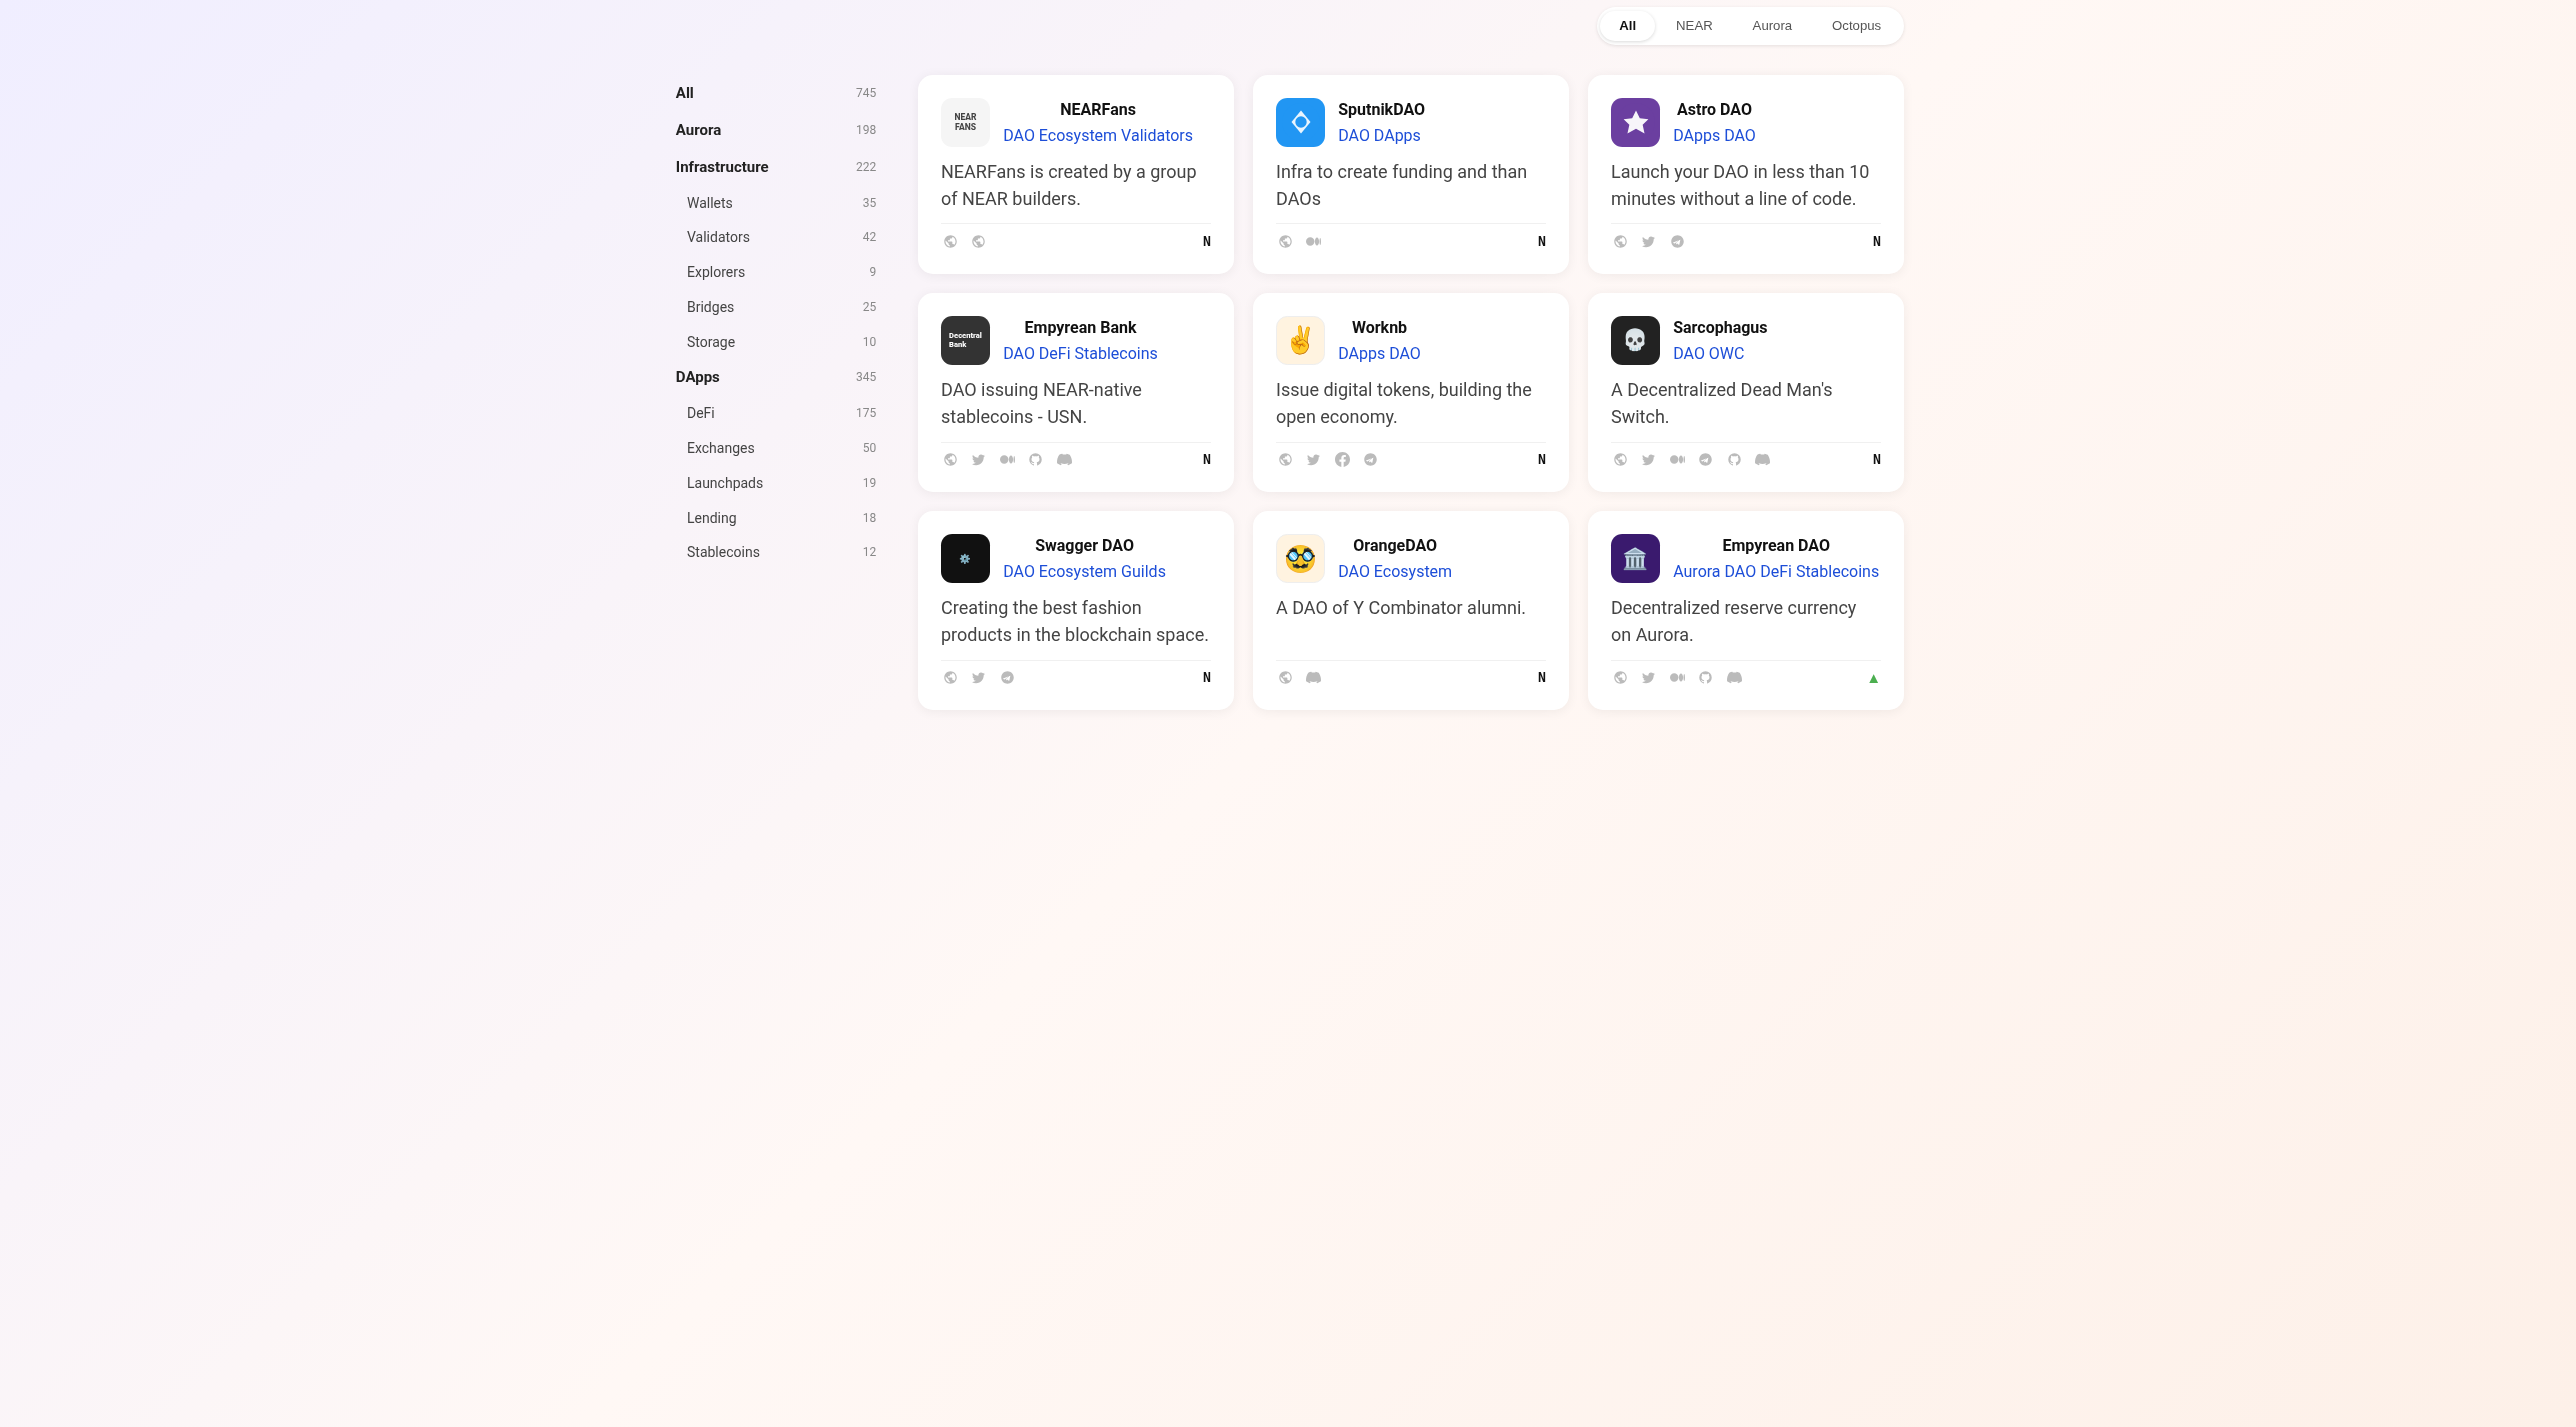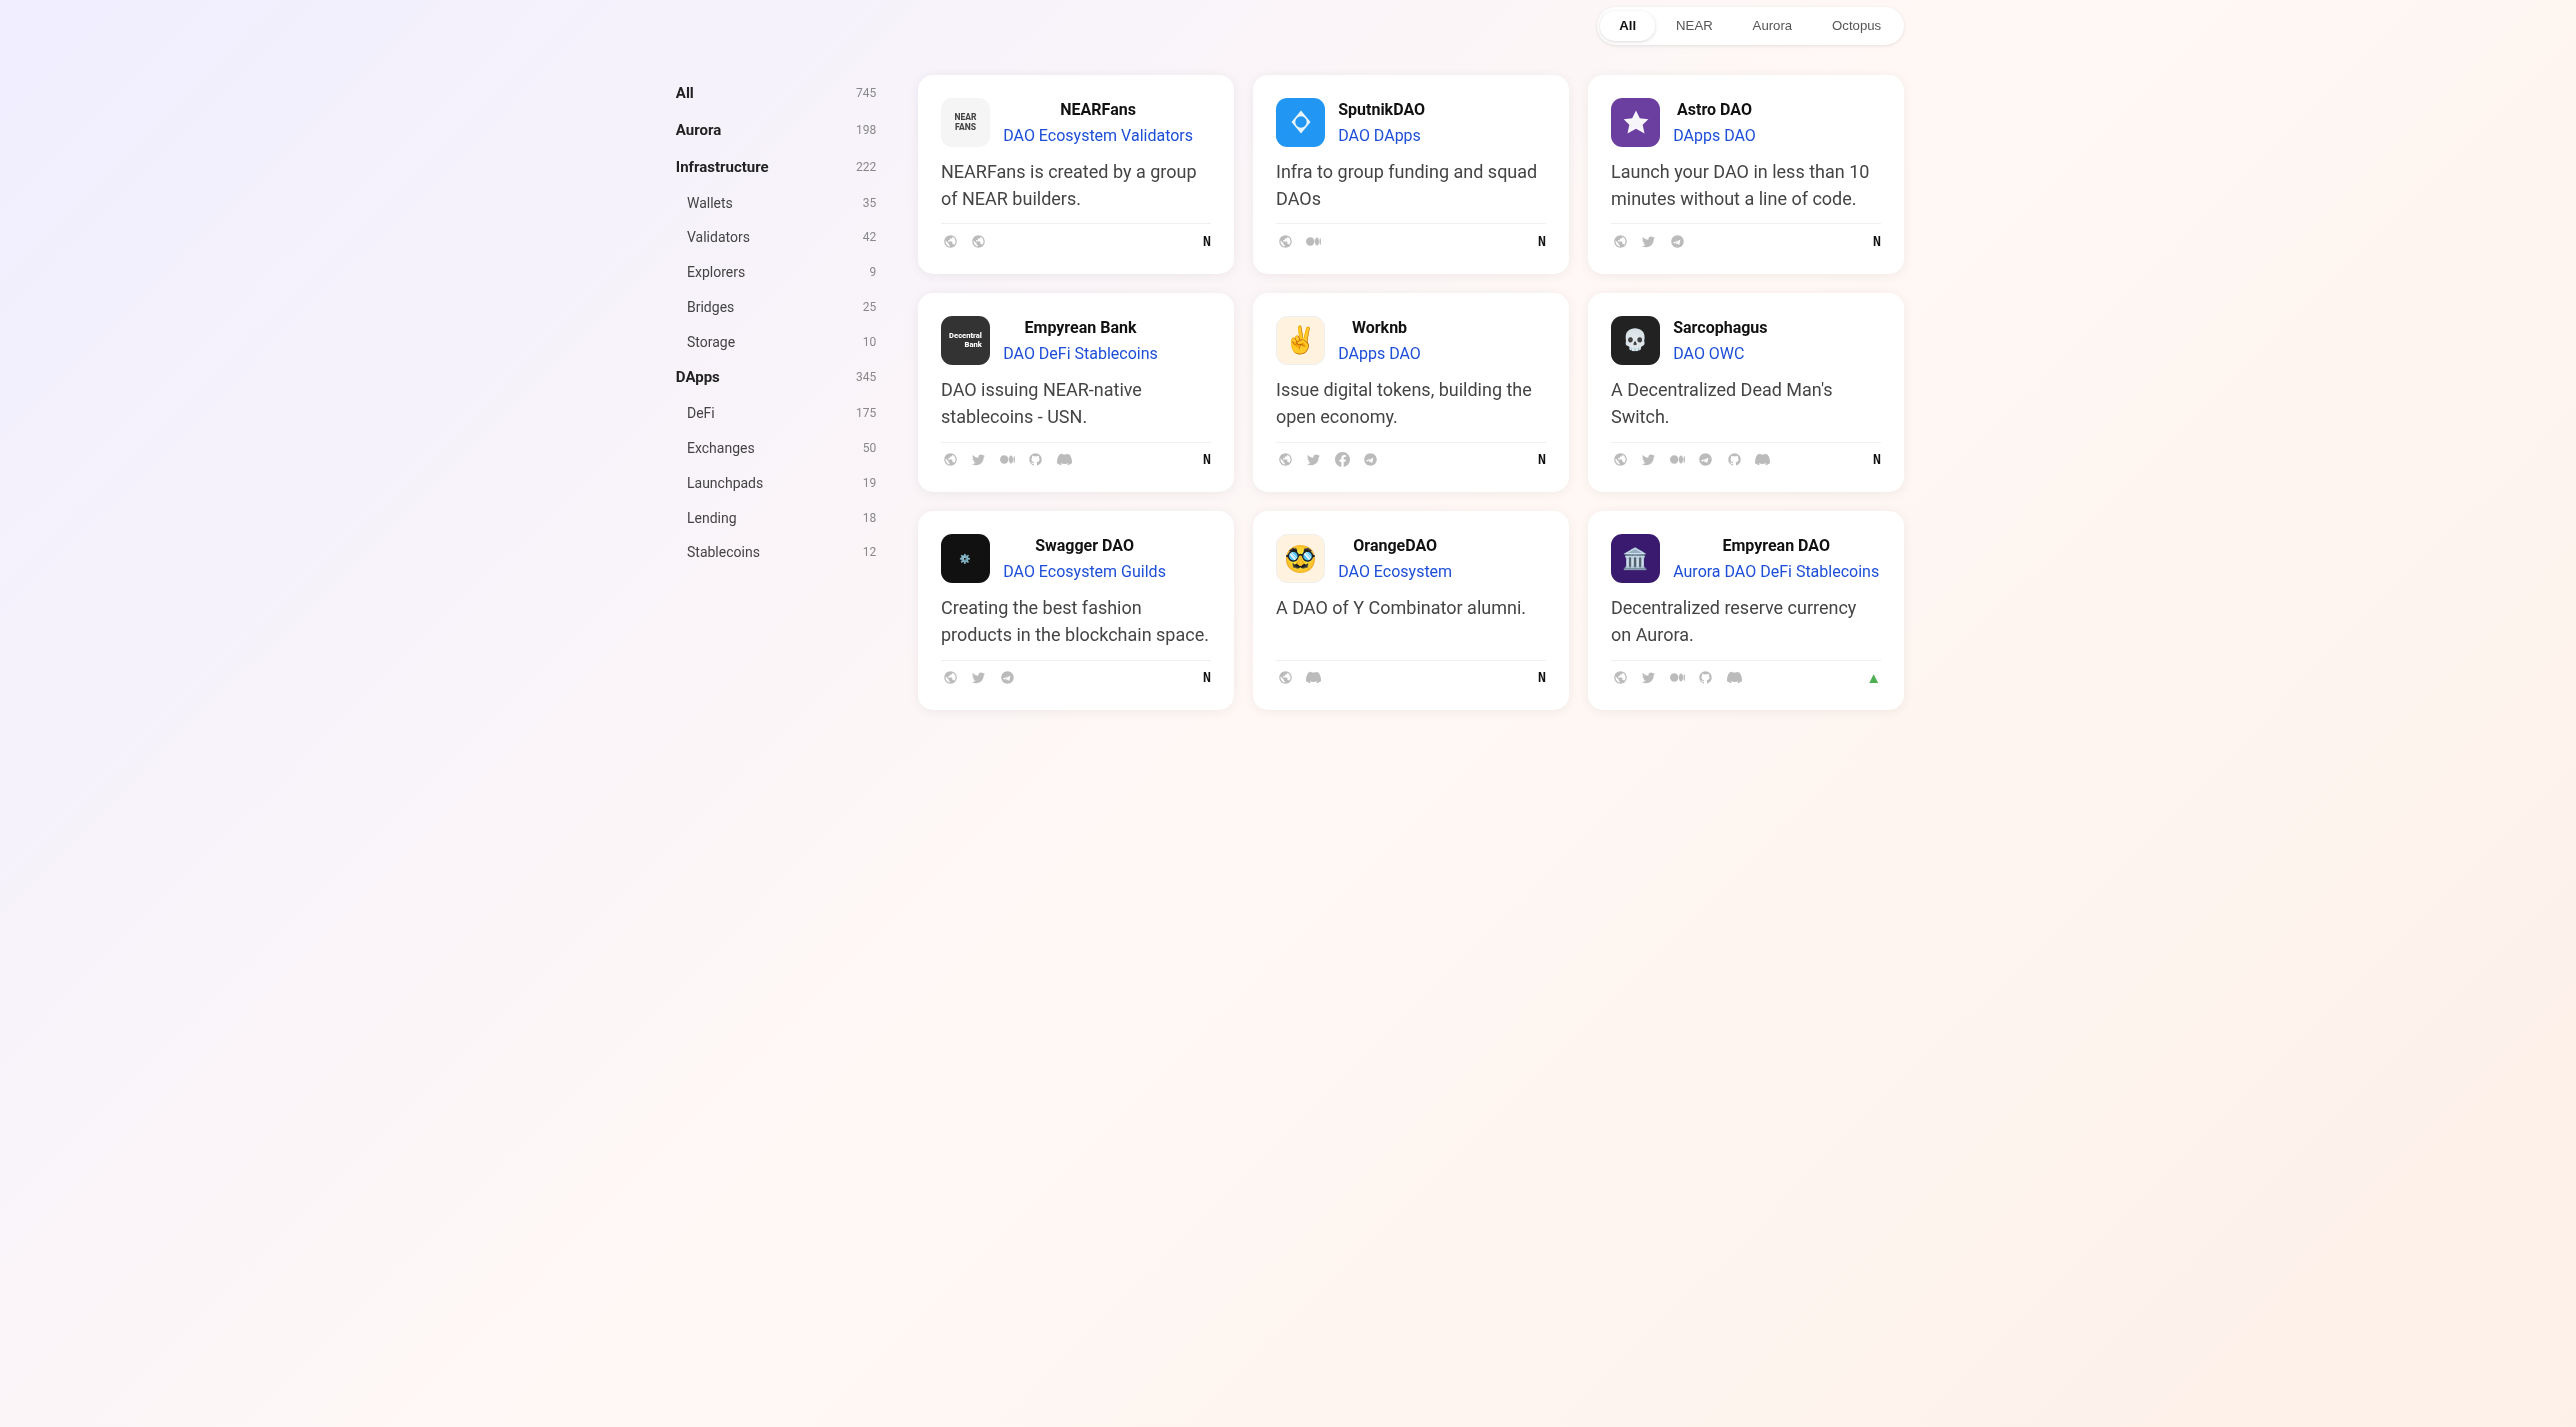--- a/index.html
+++ b/index.html
@@ -342,21 +342,21 @@
                 <circle cx="20" cy="20" r="20" fill="#2196F3"></circle>
                 <path d="M20 8 L30 20 L20 32 L10 20 Z" fill="white" opacity="0.9"></path>
                 <circle cx="20" cy="20" r="6" fill="#2196F3"></circle>
               </svg>
       </div>
       <div class="card-title-area">
         <span class="card-name">SputnikDAO</span>
         <span class="card-category">DAO DApps</span>
       </div>
     </div>
-    <div class="card-description">Infra to group funding and squad DAOs</div>
+    <div class="card-description">Infra to create funding and than DAOs</div>
     <div class="card-footer">
       <div class="card-socials">
 
     <span class="social-icon">
       <svg viewBox="0 0 24 24" class="icon-svg">
                   <path d="M12 2C6.48 2 2 6.48 2 12s4.48 10 10 10 10-4.48 10-10S17.52 2 12 2zm-1 17.93c-3.95-.49-7-3.85-7-7.93 0-.62.08-1.21.21-1.79L9 15v1c0 1.1.9 2 2 2v1.93zm6.9-2.54c-.26-.81-1-1.39-1.9-1.39h-1v-3c0-.55-.45-1-1-1H8v-2h2c.55 0 1-.45 1-1V7h2c1.1 0 2-.9 2-2v-.41c2.93 1.19 5 4.06 5 7.41 0 2.08-.8 3.97-2.1 5.39z"></path>
                 </svg>
     </span>
 
     <span class="social-icon">
@@ -404,21 +404,21 @@
                 </svg>
     </span>
 
       </div>
       <span class="near-logo-mark">Ν</span>
     </div>
   </div>
         <div class="card">
     <div class="card-header">
       <div class="card-logo logo-decentral">
-        <div style="text-align:right;font-size:7.6px;font-weight:800;color:white;line-height:1.3;padding:1.9px;">Decentral<br>Bank</div>
+        <div style="text-align:left;font-size:7.6px;font-weight:800;color:white;line-height:1.3;padding:1.9px;">Decentral<br>Bank</div>
       </div>
       <div class="card-title-area">
         <span class="card-name">Empyrean Bank</span>
         <span class="card-category">DAO DeFi Stablecoins</span>
       </div>
     </div>
     <div class="card-description">DAO issuing NEAR-native stablecoins - USN.</div>
     <div class="card-footer">
       <div class="card-socials">
 

